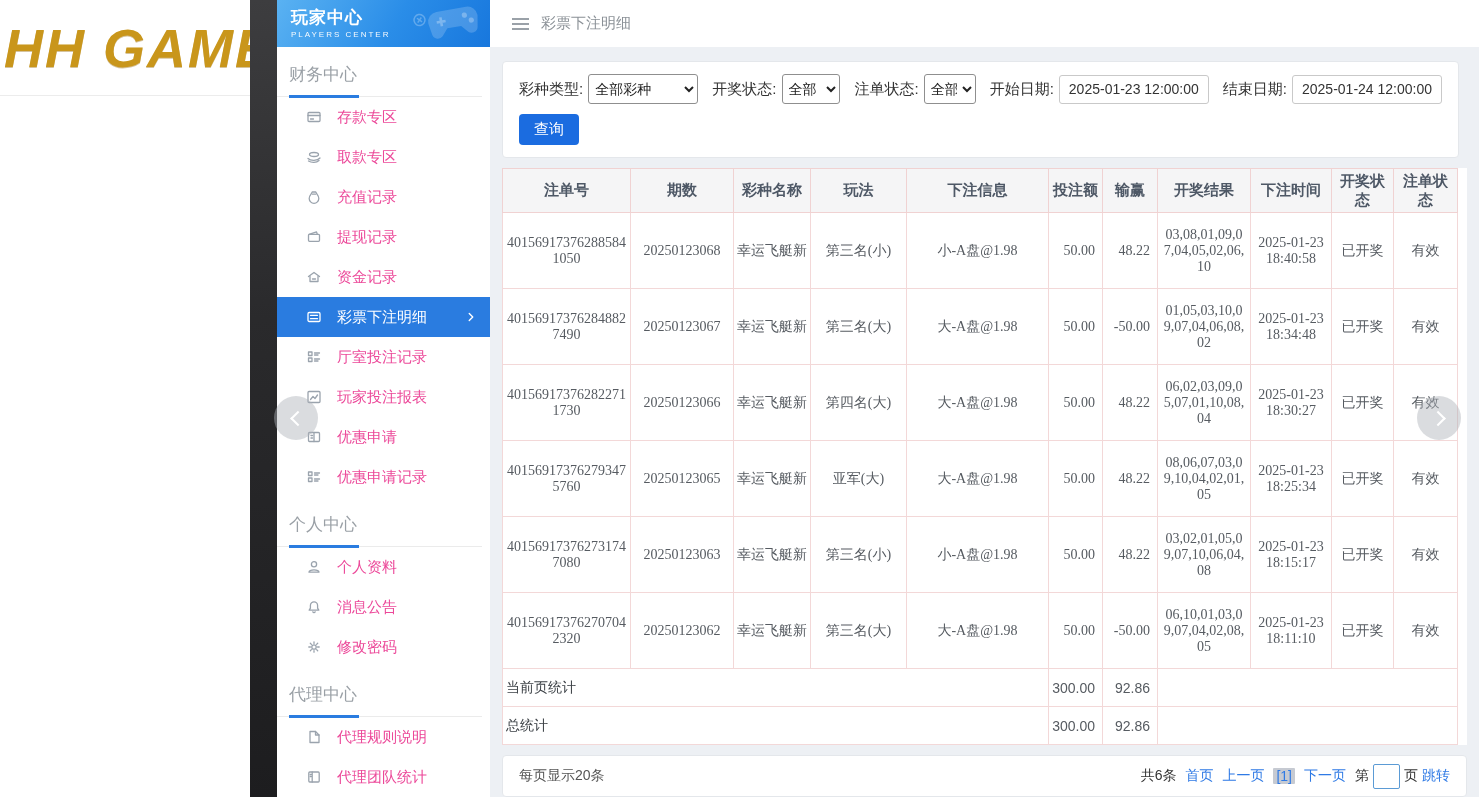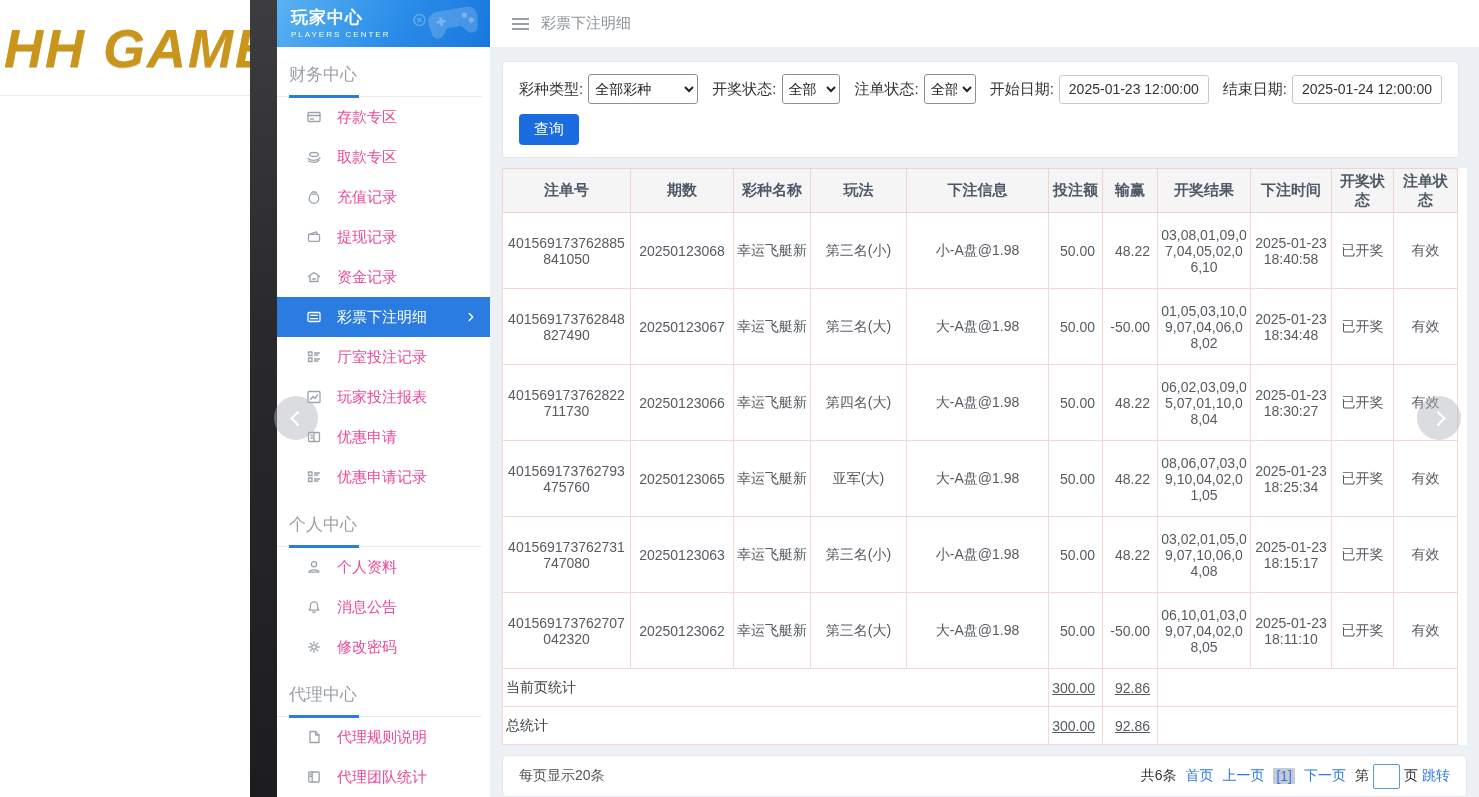--- a/index.html
+++ b/index.html
@@ -48,26 +48,26 @@
   .sel-draw { width:66px; }
   .sel-bet { width:52px; }
   .date-input { width:150px; height:29px; border:1px solid #c9c9c9; border-radius:3px; font-size:14px; color:#333; text-align:center; background:#fff; }
   .search-btn { margin-top:10px; background:#1b6ce0; color:#fff; border:none; border-radius:4px; font-size:15px; padding:6px 15px; cursor:pointer; display:inline-block; }
 
   
   .table-wrap { margin-top:10px; background:#fff; width:965px; padding-right:10px; }
   table { width:955px; border-collapse:collapse; table-layout:fixed; background:#fff; font-size:14px; color:#565b61; }
   th { background:#f5f5f6; color:#4e5866; font-size:15px; font-weight:bold; height:44px; border:1px solid #f0d2d2; padding:2px; }
   td { border:1px solid #f3d8d8; text-align:center; padding:4px 3px; vertical-align:middle; }
-  tr.data-row { height:76px; }
+  tr.data-row { height:76px;font-family:Liberation Serif, serif; }
   tr.sum-row { height:38px; }
   td.c0, td.c7 { word-break:break-all; }
   td.c5, td.c6 { text-align:right; padding-right:7px; }
   td.sum-label { text-align:left; color:#3c4146; }
-  td.sum-num { text-align:right; padding-right:7px;text-decoration:underline; }
+  td.sum-num { text-align:right; padding-right:7px; }
 
   
   .pagination { margin:10px 12px 0 12px; background:#fff; border:1px solid #e4e7eb; border-radius:4px; height:45px; display:flex; align-items:center; justify-content:space-between; padding:0 16px; font-size:14px; color:#555; }
   .pag-right { display:flex; align-items:center; gap:9px; color:#333; }
   .plink { color:#2f7ae5; cursor:pointer; }
   .pcurrent { background:#c6cad2; color:#2f7ae5; padding:0 3px; border-radius:1px; }
   .jump-input { width:27px; height:25px; border:1px solid #5b9bd5; border-radius:2px; }
   .jump-wrap { display:flex; align-items:center; gap:4px; }
 
   

